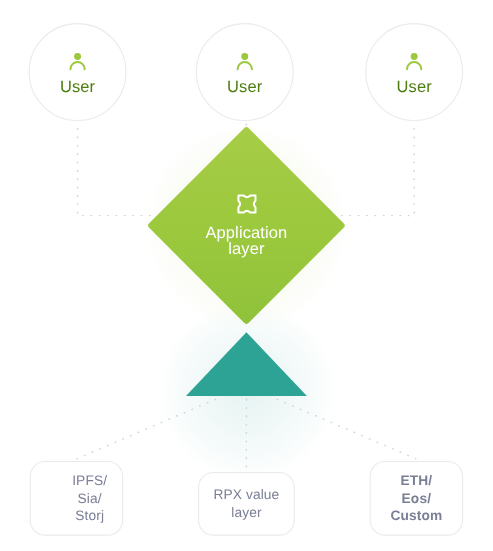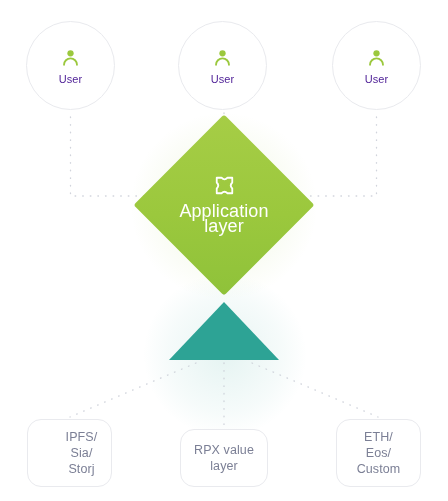--- a/index.html
+++ b/index.html
@@ -70,22 +70,22 @@
     justify-content: center;
     box-sizing: border-box;
   }
   .user-node .u-icon {
     width: 21px;
     height: 21px;
     display: block;
     margin-bottom: 6px;
   }
   .user-node .u-label {
-    font-size: 11px;
-    color: #4c1d95;
+    font-size: 15px;
+    color: #4d7c0f;
     letter-spacing: 0.1px;
     line-height: 1;
   }
   #user-left   { left: 26px;  top: 21px; }
   #user-center { left: 178px; top: 21px; }
   #user-right  { left: 332px; top: 21px; }
 
   
   #diamond-wrap {
     position: absolute;
@@ -114,21 +114,21 @@
     justify-content: center;
     color: #ffffff;
   }
   #diamond-content .d-icon {
     width: 19px;
     height: 19px;
     display: block;
     margin-bottom: 9px;
   }
   #diamond-content .d-label {
-    font-size: 18px;
+    font-size: 15px;
     line-height: 15px;
     text-align: center;
     color: #ffffff;
     letter-spacing: 0.1px;
   }
 
   
   #triangle-wrap {
     position: absolute;
     left: 169px;
@@ -168,21 +168,21 @@
     text-align: center;
     box-sizing: border-box;
     font-size: 12.5px;
     line-height: 16px;
     color: #7b7f95;
     letter-spacing: 0.1px;
     white-space: pre-line;
   }
   #leaf-left   { left: 27px;  top: 419px; width: 85px; height: 68px; padding-left: 24px; }
   #leaf-center { left: 180px; top: 429px; width: 88px; height: 58px; }
-  #leaf-right  { left: 336px; top: 419px; width: 85px; height: 68px; }
+  #leaf-right  { left: 336px; top: 419px; width: 85px; height: 68px; font-weight: bold; }
 </style>
 </head>
 <body>
 
 <div id="stage">
 
   <div class="glow glow-top"></div>
   <div class="glow glow-bottom"></div>
 
   <svg id="connectors" viewBox="0 0 448 501">

